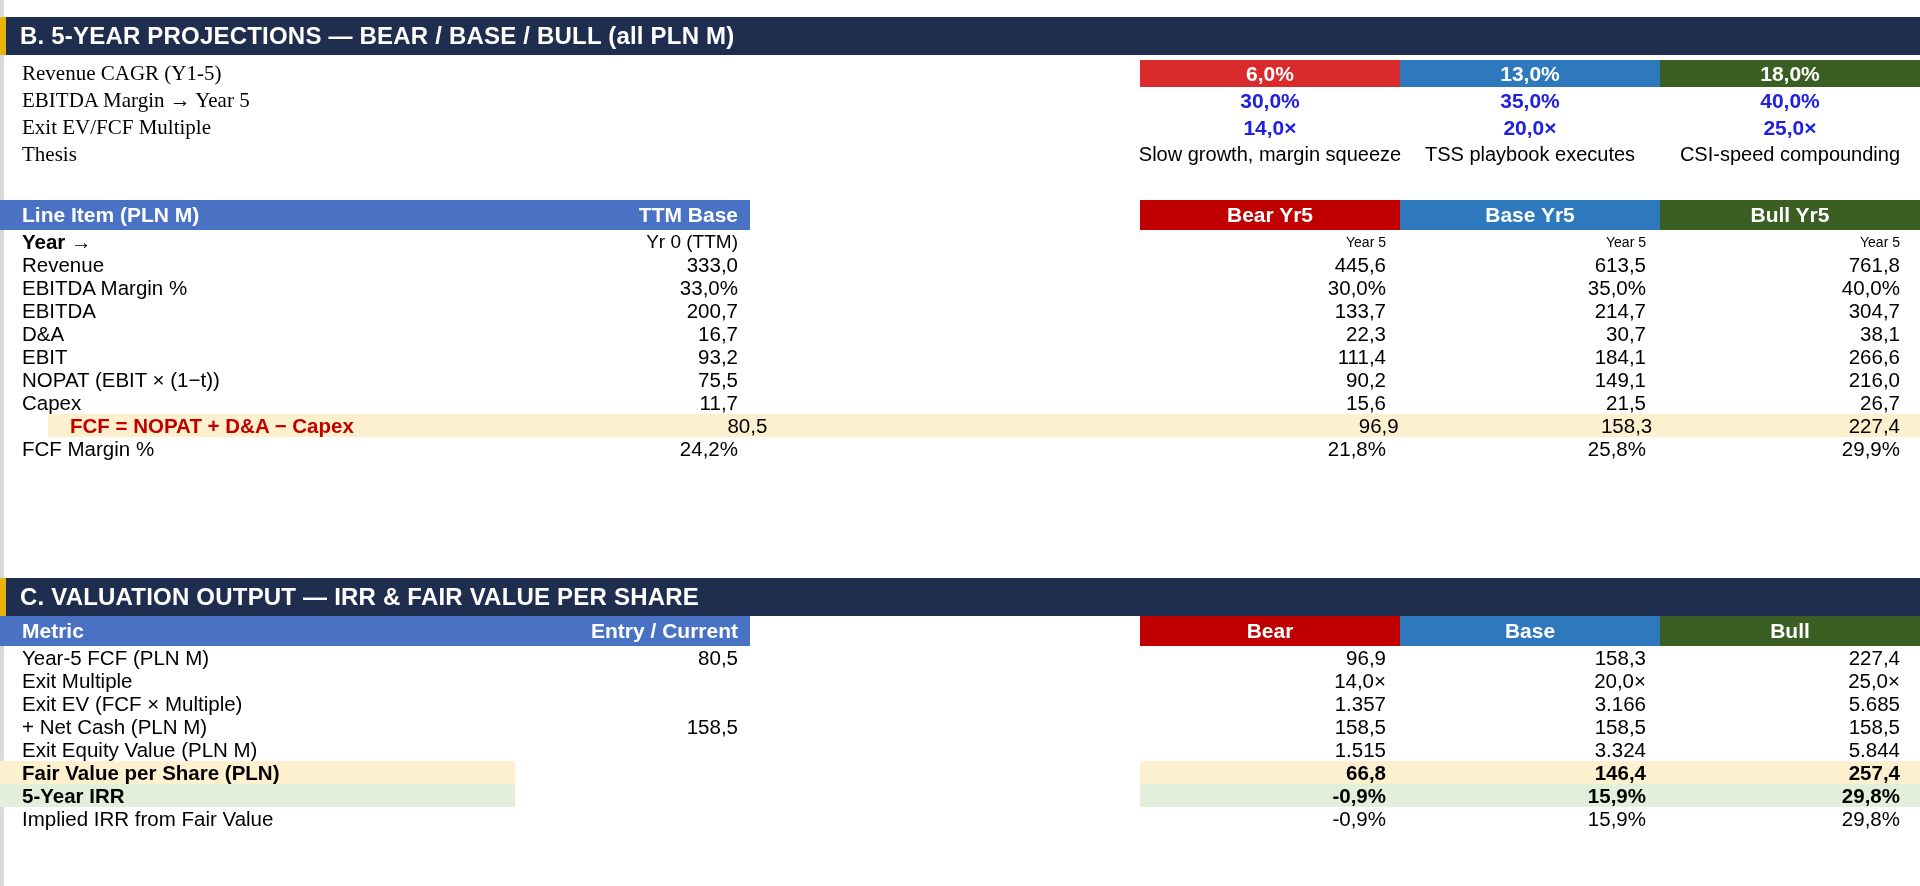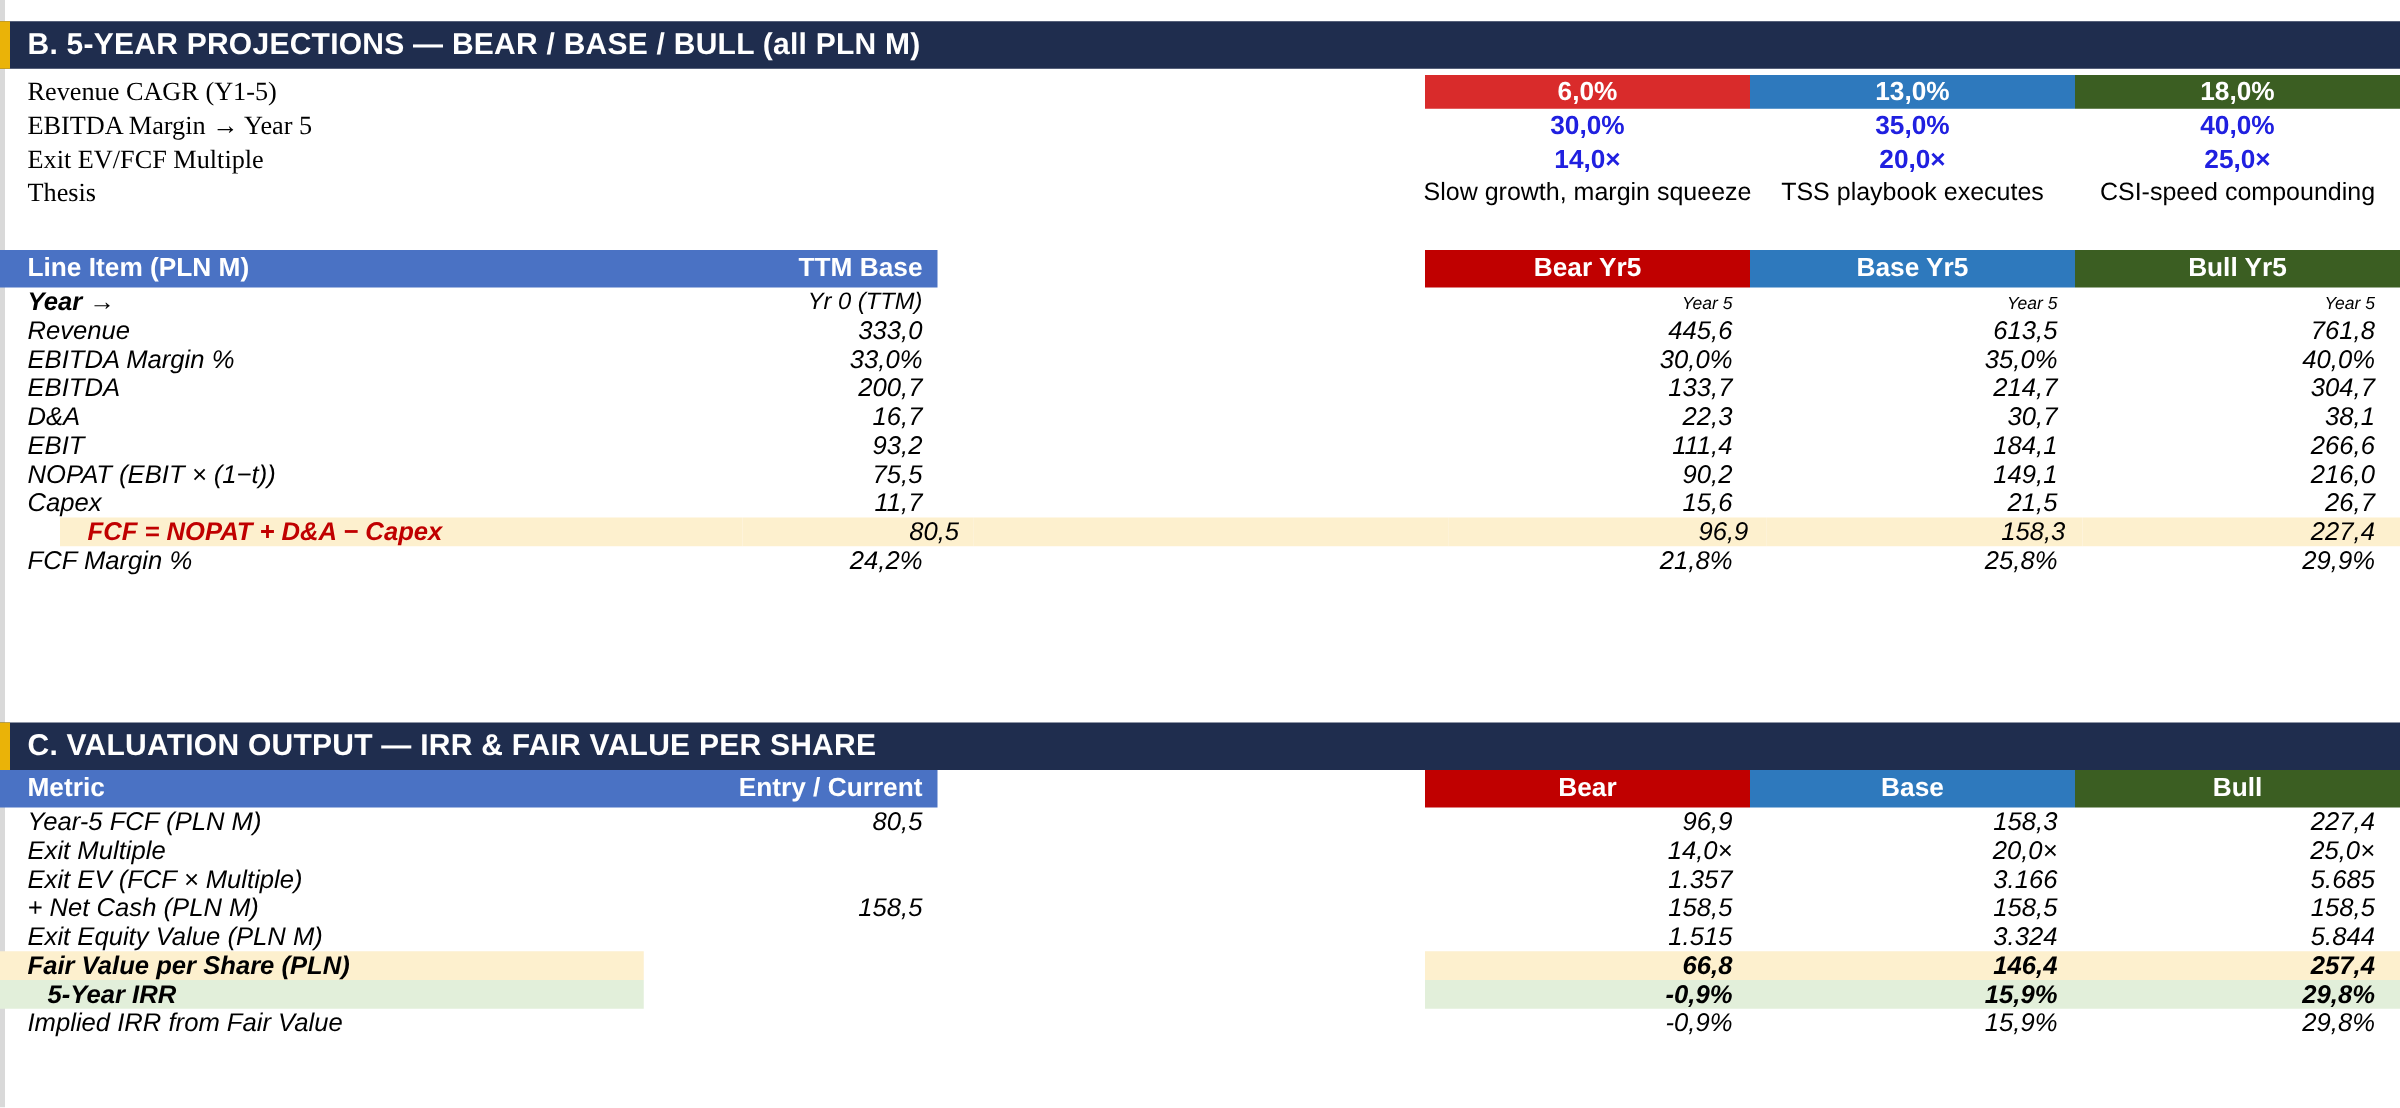--- a/index.html
+++ b/index.html
@@ -18,21 +18,21 @@
   .c-gap    { width: 390px; }
   .c-sc     { width: 260px;  padding-right: 14px; display:flex; align-items:center; justify-content:flex-end; }
   .c-sc.last{ width: 260px; padding-right: 20px; }
 
   
   .banner {
     background: #1F2D4E; color: #ffffff;
     font-size: 24px; font-weight: bold;
     height: 38px; display: flex; align-items: center;
     padding-left: 14px; letter-spacing: .2px;
-    border-left: 8px solid #eab308;
+    border-left: 6px solid #eab308;
   }
   .banner-b { position: absolute; left: 0; top: 17px; width: 1920px; }
   .banner-c { position: absolute; left: 0; top: 578px; width: 1920px; }
 
   
   .assume { position: absolute; left: 0; top: 60px; width: 1920px; }
   .assume .row { height: 27px; font-size: 21px; color: #000; }
   .assume .c-label { font-size: 21px; font-family: Liberation Serif, serif; }
   .band { display:flex; align-items:center; justify-content:center;
           width: 260px; height: 27px; color:#fff; font-weight:bold; font-size:21px; }
@@ -52,21 +52,21 @@
   .thead .c-label { width: 560px; }
   .thead .c-base  { width: 190px; justify-content:flex-end; }
   .thead .c-gap   { background: transparent; }
   .th-sc { display:flex; align-items:center; justify-content:center;
            width:260px; height:30px; color:#fff; font-weight:bold; font-size:21px; }
   .th-sc.bear { background:#C00000; }
   .th-sc.base { background:#2E79BD; }
   .th-sc.bull { background:#3B5E22; }
 
   
-  .tbody .row { height: 23px; font-size: 20.5px; color:#000;font-style:italic; }
+  .tbody .row { height: 23px; font-size: 20.5px; color:#000; }
   .tbody .c-label { font-size: 20.5px; }
   .tbody .c-sc { font-size: 20.5px; }
   .row.sub { font-weight: bold; font-size: 19px; }
   .row.sub .c-base { font-weight: normal; font-size: 19px; }
   .row.sub .c-sc { font-weight: normal; font-size: 14px; }
 
   .row.hl-yellow .c-label,
   .row.hl-yellow .c-base { background:#FDF0CE; }
   .row.hl-yellow .c-sc   { background:#FDF0CE; }
   .row.hl-yellow .c-gap  { background:#FDF0CE; }
@@ -75,21 +75,21 @@
   .row.hl-green .c-label,
   .row.hl-green .c-base { background:#E2EFDA; }
   .row.hl-green .c-sc   { background:#E2EFDA; }
   .row.hl-green .c-gap  { background:#E2EFDA; }
 
   .row.bold .c-label, .row.bold .c-sc, .row.bold .c-base { font-weight:bold; }
 
   
   .secC .row.hl-yellow .c-label { background:#FDF0CE; width:515px; }
   .secC .row.hl-yellow .c-base  { background:transparent; width:235px; }
-  .secC .row.hl-green  .c-label { background:#E2EFDA; width:515px; padding-left:38px; }
+  .secC .row.hl-green  .c-label { background:#E2EFDA; width:515px; padding-left:22px; }
   .secC .row.hl-green  .c-base  { background:transparent; width:235px; }
   .secC .row.hl-yellow .c-gap   { background:transparent; }
   .secC .row.hl-green  .c-gap   { background:transparent; }
 
   .tblB { position:absolute; left:0; top:200px; width:1920px; }
   .tblC { position:absolute; left:0; top:616px; width:1920px; }
 
   .edge { position:absolute; left:0; top:0; width:4px; height:886px; background:#D9D9D9; }
 </style>
 </head>

